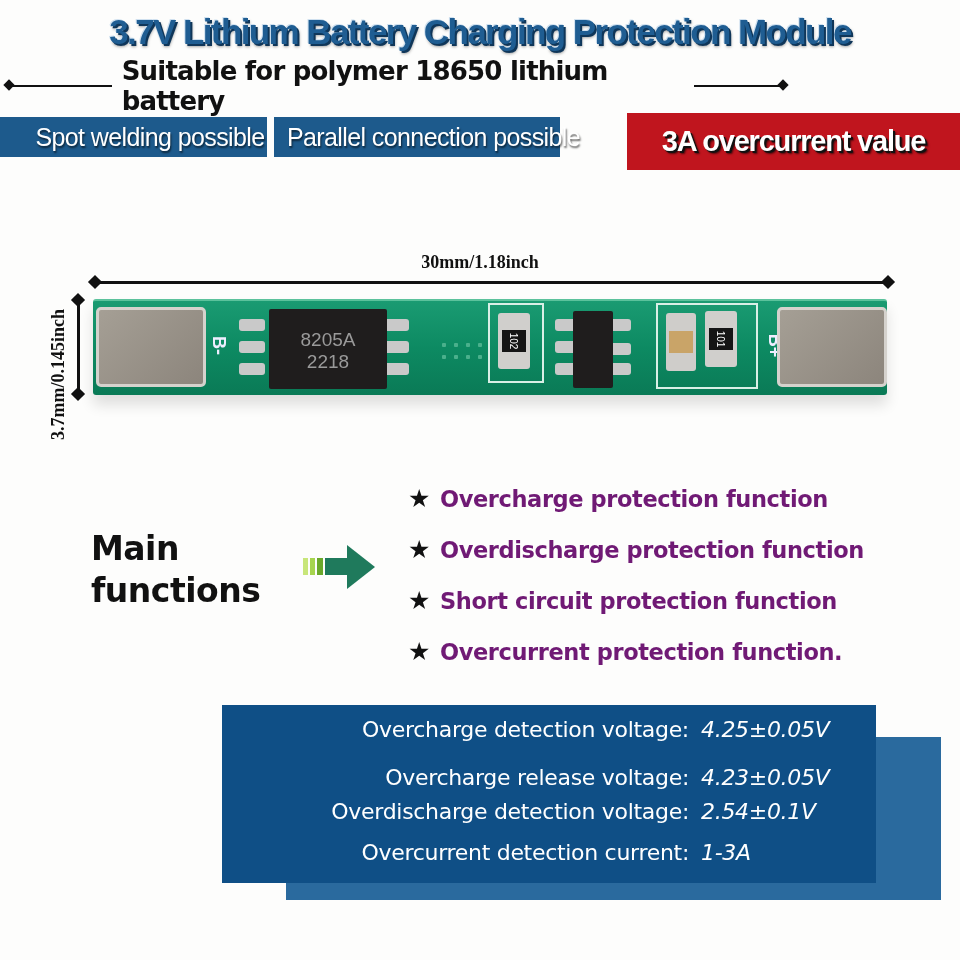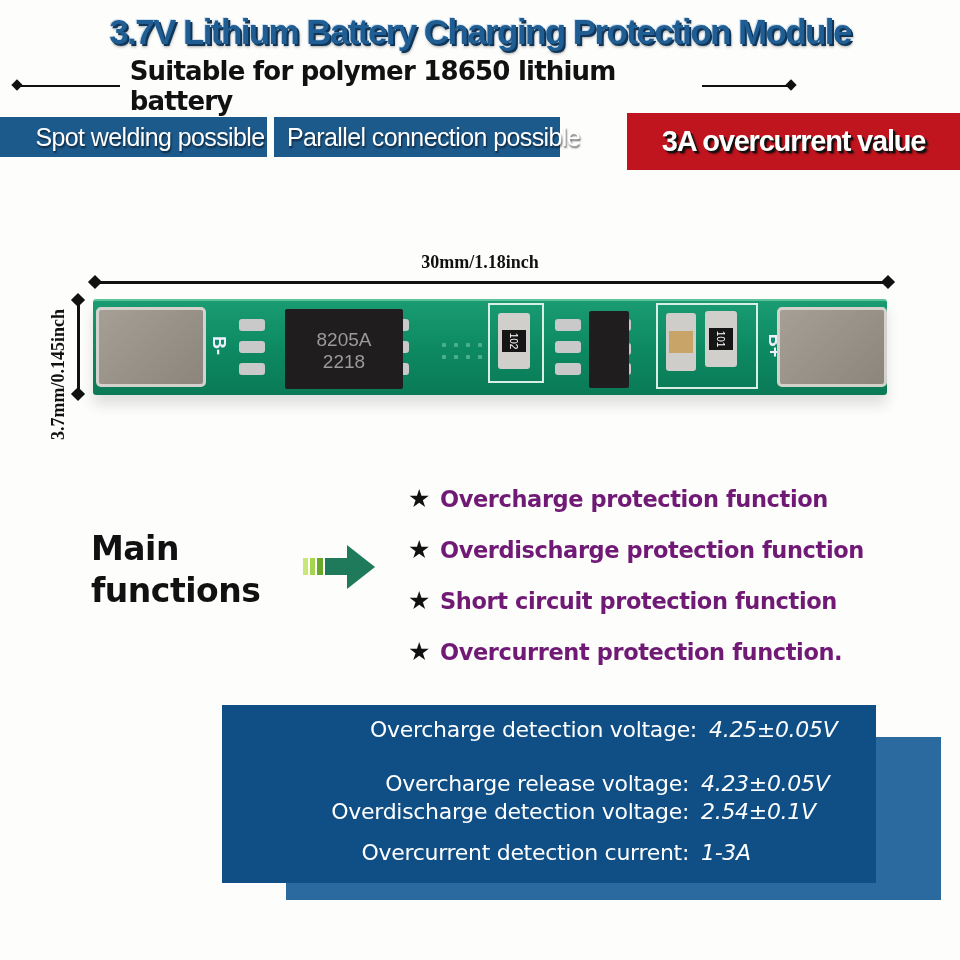--- a/index.html
+++ b/index.html
@@ -6,21 +6,21 @@
     html, body { width: 960px; height: 960px; background: #fdfdfc; overflow: hidden; }
     body { position: relative; font-family: "DejaVu Sans", sans-serif; }
 
     .title {
       position: absolute; left: 0; top: 12px; width: 960px; text-align: center;
       font-family: Liberation Sans, sans-serif; font-weight: 900; font-size: 35px;
       letter-spacing: -1.6px; color: #1f5d92;
       text-shadow: 2px 2px 0 #0f3659, -1px -1px 0 #cfe0ef, 2px 3px 3px rgba(0,0,0,0.35);
     }
     .subtitle-row {
-      position: absolute; left: 16px; top: 68px; width: 776px; height: 36px;
+      position: absolute; left: 8px; top: 68px; width: 776px; height: 36px;
       display: flex; align-items: center; justify-content: space-between;
     }
     .subtitle-line { height: 2px; background: #111; position: relative; }
     .subtitle-line.left { width: 110px; margin-right: 10px; }
     .subtitle-line.right { width: 95px; margin-left: 10px; }
     .subtitle-line.left::before, .subtitle-line.right::after {
       content: ""; position: absolute; top: -4px; width: 8px; height: 8px;
       background: #111; transform: rotate(45deg);
     }
     .subtitle-line.left::before { left: -3px; }
@@ -71,21 +71,20 @@
       position: absolute; top: 6px; width: 110px; height: 80px; background: linear-gradient(135deg,#a59f95,#8c857c);
       border: 3px solid #d5d2cd; border-radius: 5px;
     }
     .pad.left { left: 3px; } .pad.right { right: 0px; }
     .silk { position: absolute; color: #eef; font-family: "Liberation Sans", sans-serif; font-weight: bold; font-size: 18px; }
     .silk.bminus { left: 116px; top: 34px; transform: rotate(90deg); }
     .silk.bplus { left: 670px; top: 34px; transform: rotate(90deg); }
     .chip {
       position: absolute; background: #1f1d1d; color: #9a9a9a; font-family: "Liberation Sans", sans-serif;
       border-radius: 2px;
-      margin-left: 16px;
     }
     .chip.main { left: 176px; top: 8px; width: 118px; height: 80px; font-size: 19px; text-align: center; padding-top: 20px; line-height: 22px; }
     .chip.small { left: 480px; top: 10px; width: 40px; height: 77px; }
     .pin { position: absolute; width: 26px; height: 12px; background: #c9c9c9; border-radius: 3px; }
     .res {
       position: absolute; width: 32px; height: 56px; background: #d0cfcc; border-radius: 3px;
     }
     .res .body { position: absolute; left: 5px; top: 16px; width: 22px; height: 24px; background: #151515; color: #fff;
       font-family: "Liberation Sans", sans-serif; font-size: 10px; display: flex; align-items: center; justify-content: center;
       transform: rotate(90deg); }
@@ -197,25 +196,25 @@
     <span class="text">Short circuit protection function</span>
   </div>
   <div class="feature">
     <span class="star">★</span>
     <span class="text">Overcurrent protection function.</span>
   </div>
 </div>
 
 <div class="spec-back"></div>
 <div class="spec-front">
-  <div class="spec-row" style="top:4px;margin-left:8px;">
+  <div class="spec-row" style="top:4px;">
     <span class="label">Overcharge detection voltage:</span>
     <span class="value">4.25±0.05V</span>
   </div>
-  <div class="spec-row" style="top:58px;justify-content:space-between;">
+  <div class="spec-row" style="top:52px;justify-content:space-between;">
     <span class="label">Overcharge release voltage:</span>
     <span class="value">4.23±0.05V</span>
   </div>
   <div class="spec-row" style="top:86px;">
     <span class="label">Overdischarge detection voltage:</span>
     <span class="value">2.54±0.1V</span>
   </div>
   <div class="spec-row" style="top:127px;">
     <span class="label">Overcurrent detection current:</span>
     <span class="value">1-3A</span>

